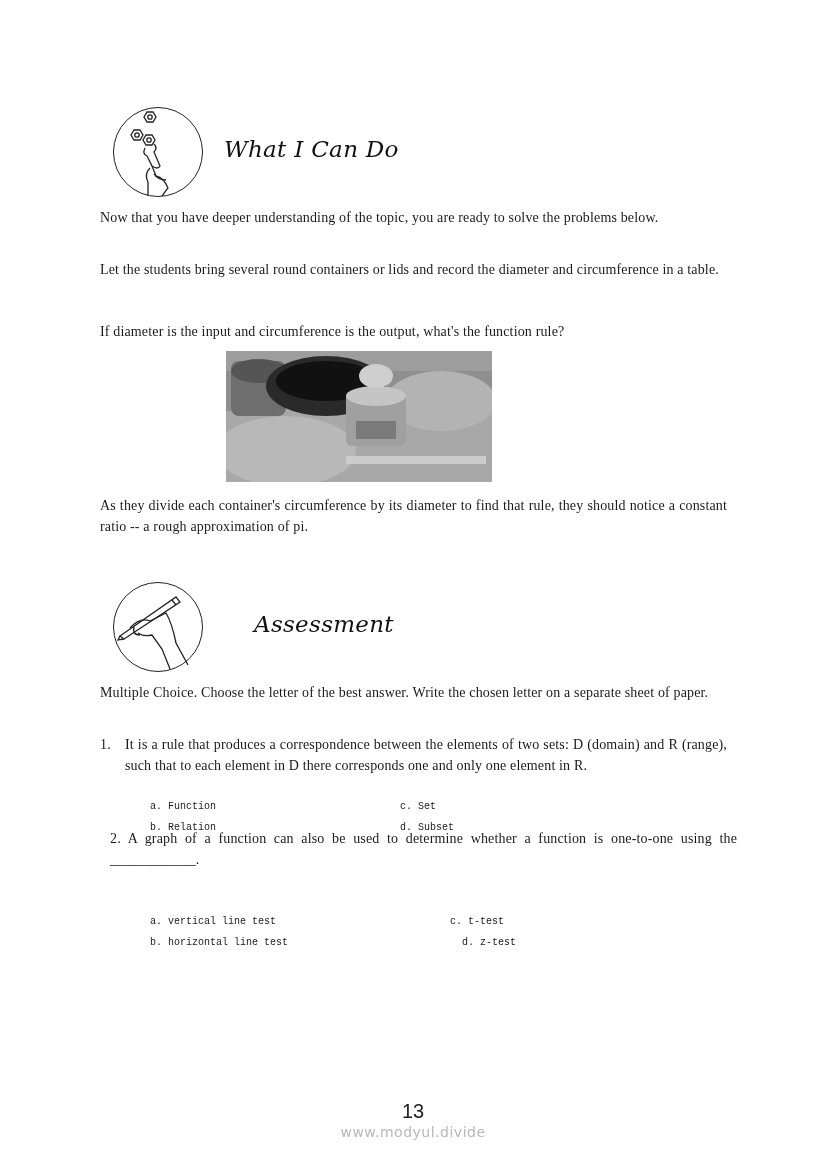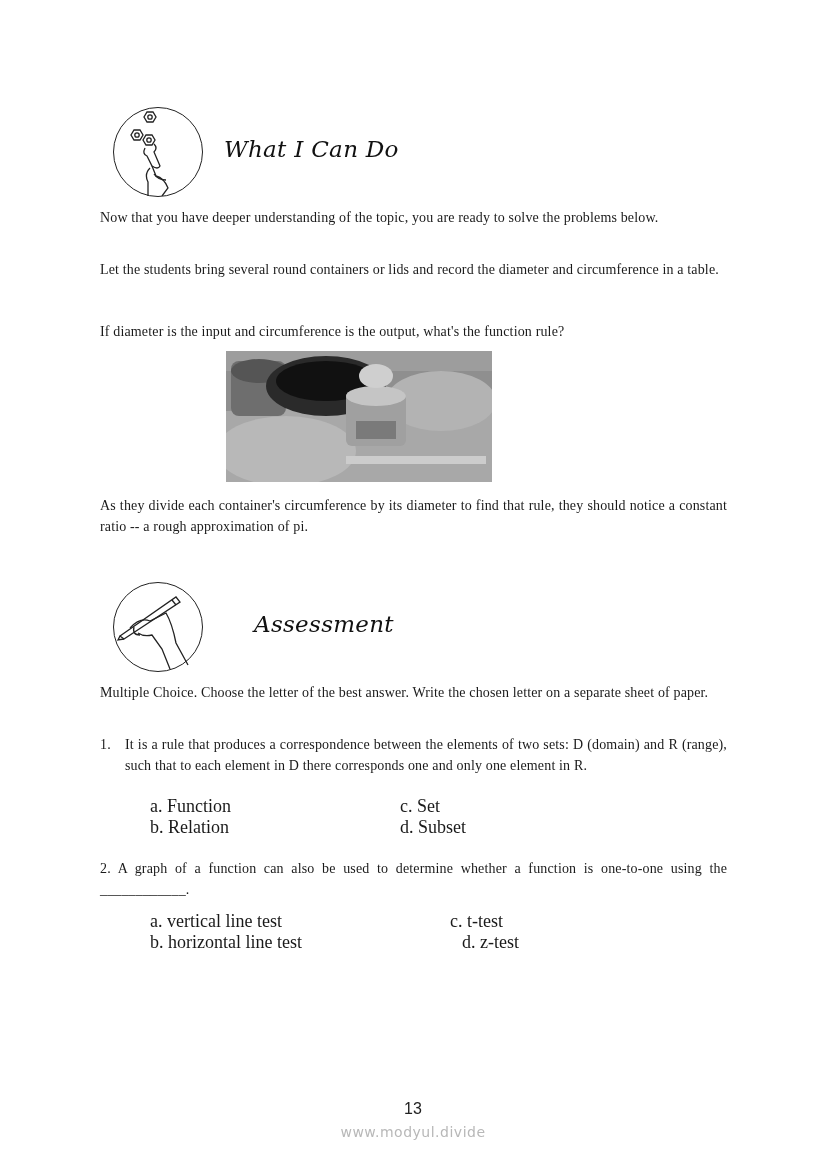--- a/index.html
+++ b/index.html
@@ -3,24 +3,24 @@
   <meta charset="utf-8">
   <style>
     html, body { margin: 0; padding: 0; background: #ffffff; }
     body { width: 826px; height: 1169px; position: relative; overflow: hidden;
            font-family: "DejaVu Serif", "Liberation Serif", serif; color: #1a1a1a; }
     .p { position: absolute; left: 100px; width: 627px; font-size: 14px; line-height: 21px;
          text-align: justify; font-family: "Liberation Serif", "DejaVu Serif", serif; letter-spacing: 0.15px; }
     .heading { position: absolute; font-family: "DejaVu Serif", serif; font-weight: normal; font-style: italic;
                font-size: 23px; color: #111; letter-spacing: 0.3px; }
     .icon-circle { position: absolute; width: 88px; height: 88px; border: 1.5px solid #222; border-radius: 50%; }
-    .choice { position: absolute; font-family: Liberation Serif, serif; font-size: 18px; line-height: 21px; }
+    .choice { position: absolute; font-family: Liberation Mono, monospace; font-size: 10px; line-height: 21px; }
     .photo { position: absolute; left: 226px; top: 351px; width: 266px; height: 131px; overflow: hidden; background: #9a9a9a; }
     .pagenum { position: absolute; left: 0; width: 826px; top: 1100px; text-align: center;
-               font-family: "Liberation Sans", "DejaVu Sans", sans-serif; font-size: 16px; color: #222; }
+               font-family: "Liberation Sans", "DejaVu Sans", sans-serif; font-size: 20px; color: #222; }
     .footer { position: absolute; left: 0; width: 826px; top: 1124px; text-align: center;
               font-family: "DejaVu Sans", "Liberation Sans", sans-serif; font-size: 14px; color: #b8b8b8; letter-spacing: 0.5px; }
   </style>
 </head>
 <body>
 
 <div class="icon-circle" style="left:113px; top:107px;">
   <svg width="88" height="88" viewBox="0 0 88 88">
     <g fill="none" stroke="#222" stroke-width="1.3">
       <polygon points="33,4 39,4 42,9 39,14 33,14 30,9"></polygon>
@@ -78,21 +78,21 @@
 
 <div class="p" style="top:682px;">Multiple Choice. Choose the letter of the best answer. Write the chosen letter on a separate sheet of paper.</div>
 
 <div class="p" style="top:734px; left:100px; width:30px;">1.</div>
 <div class="p" style="top:734px; left:125px; width:602px;">It is a rule that produces a correspondence between the elements of two sets: D (domain) and R (range), such that to each element in D there corresponds one and only one element in R.</div>
 <div class="choice" style="left:150px; top:796px;">a. Function</div>
 <div class="choice" style="left:150px; top:817px;">b. Relation</div>
 <div class="choice" style="left:400px; top:796px;text-align:right;">c. Set</div>
 <div class="choice" style="left:400px; top:817px;">d. Subset</div>
 
-<div class="p" style="top:858px;">
+<div class="p" style="top:828px;margin-left:10px;">
   <span>2.</span>
   <span>A graph of a function can also be used to determine whether a function is one-to-one using the ____________.</span>
 </div>
 <div class="choice" style="left:150px; top:911px;">a. vertical line test</div>
 <div class="choice" style="left:150px; top:932px;">b. horizontal line test</div>
 <div class="choice" style="left:450px; top:911px;">c. t-test</div>
 <div class="choice" style="left:462px; top:932px;text-align:center;">d. z-test</div>
 
 <div class="pagenum">13</div>
 <div class="footer">www.modyul.divide</div>

